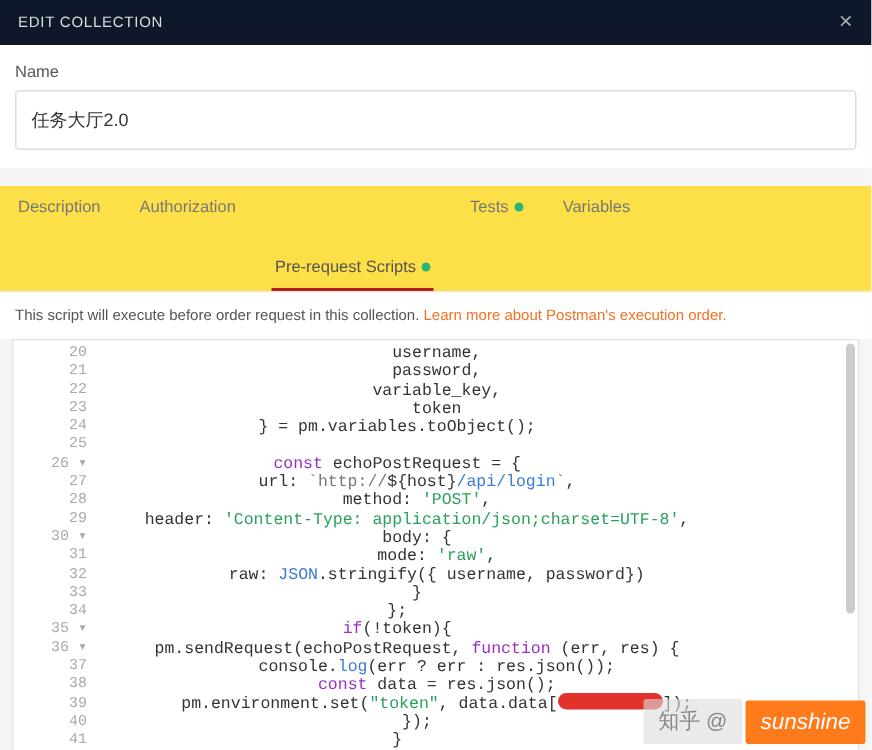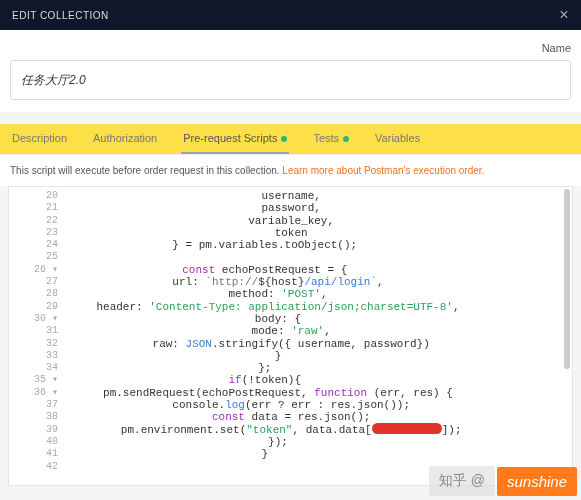--- a/index.html
+++ b/index.html
@@ -27,49 +27,48 @@
   cursor: pointer;
 }
 .body-area {
   padding: 12px 10px;
   background: #fff;
 }
 .field-label {
   font-size: 11px;
   color: #555;
   margin-bottom: 6px;
-  text-align: right;
 }
 .name-input {
   width: 100%;
   padding: 12px 10px;
   border: 1px solid #ddd;
   border-radius: 3px;
   font-size: 12px;
   color: #333;
-  font-style: italic;
 }
 .tabs {
   display: flex;
   gap: 22px;
   padding: 0 10px;
   margin-top: 12px;
   border-bottom: 1px solid #eee;
   background: #fde047;
 }
 .tab {
   font-size: 11px;
   color: #777;
   padding: 8px 2px;
   cursor: pointer;
   position: relative;
 }
 .tab.active {
   color: #555;
-  border-bottom: 2px solid #a3a3a3;
+  border-bottom: 2px solid #b91c1c;
+  margin-top: 40px;
 }
 .dot { display:inline-block; width:6px; height:6px; border-radius:50%; background:#2ab673; margin-left:4px; vertical-align:middle;}
 .desc-row {
   background: #fff;
   padding: 10px 10px;
   font-size: 10px;
   color: #555;
 }
 .desc-row a { color: #f47023; text-decoration: none; }
 .code-wrap {

